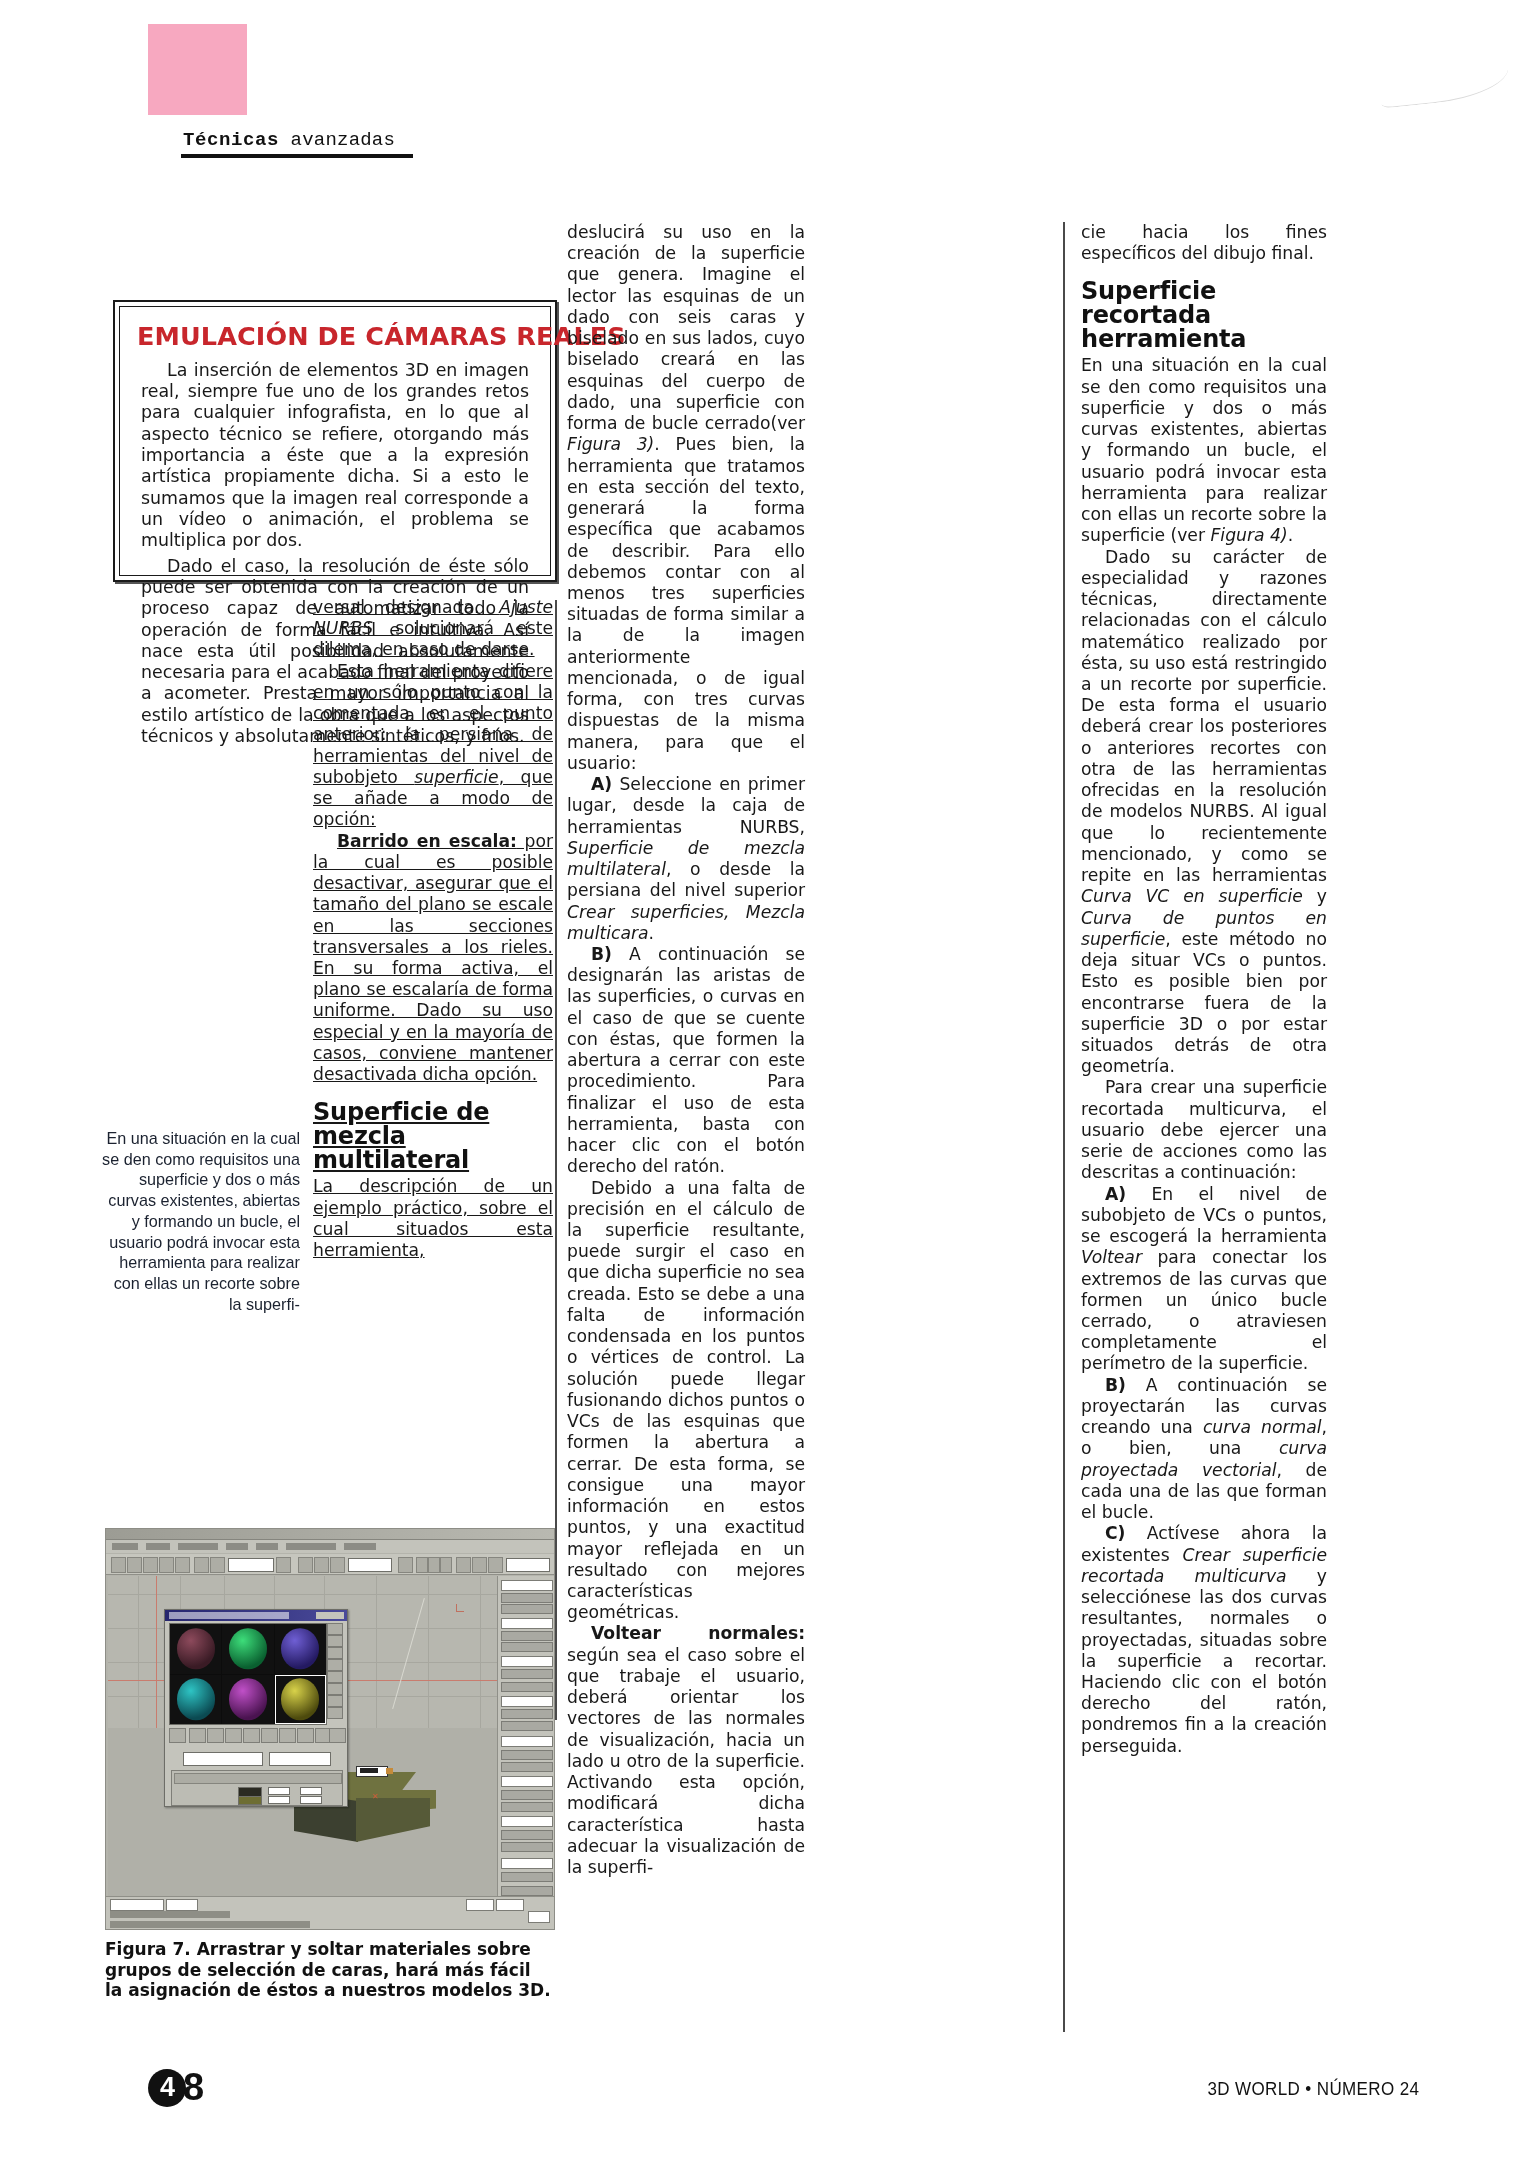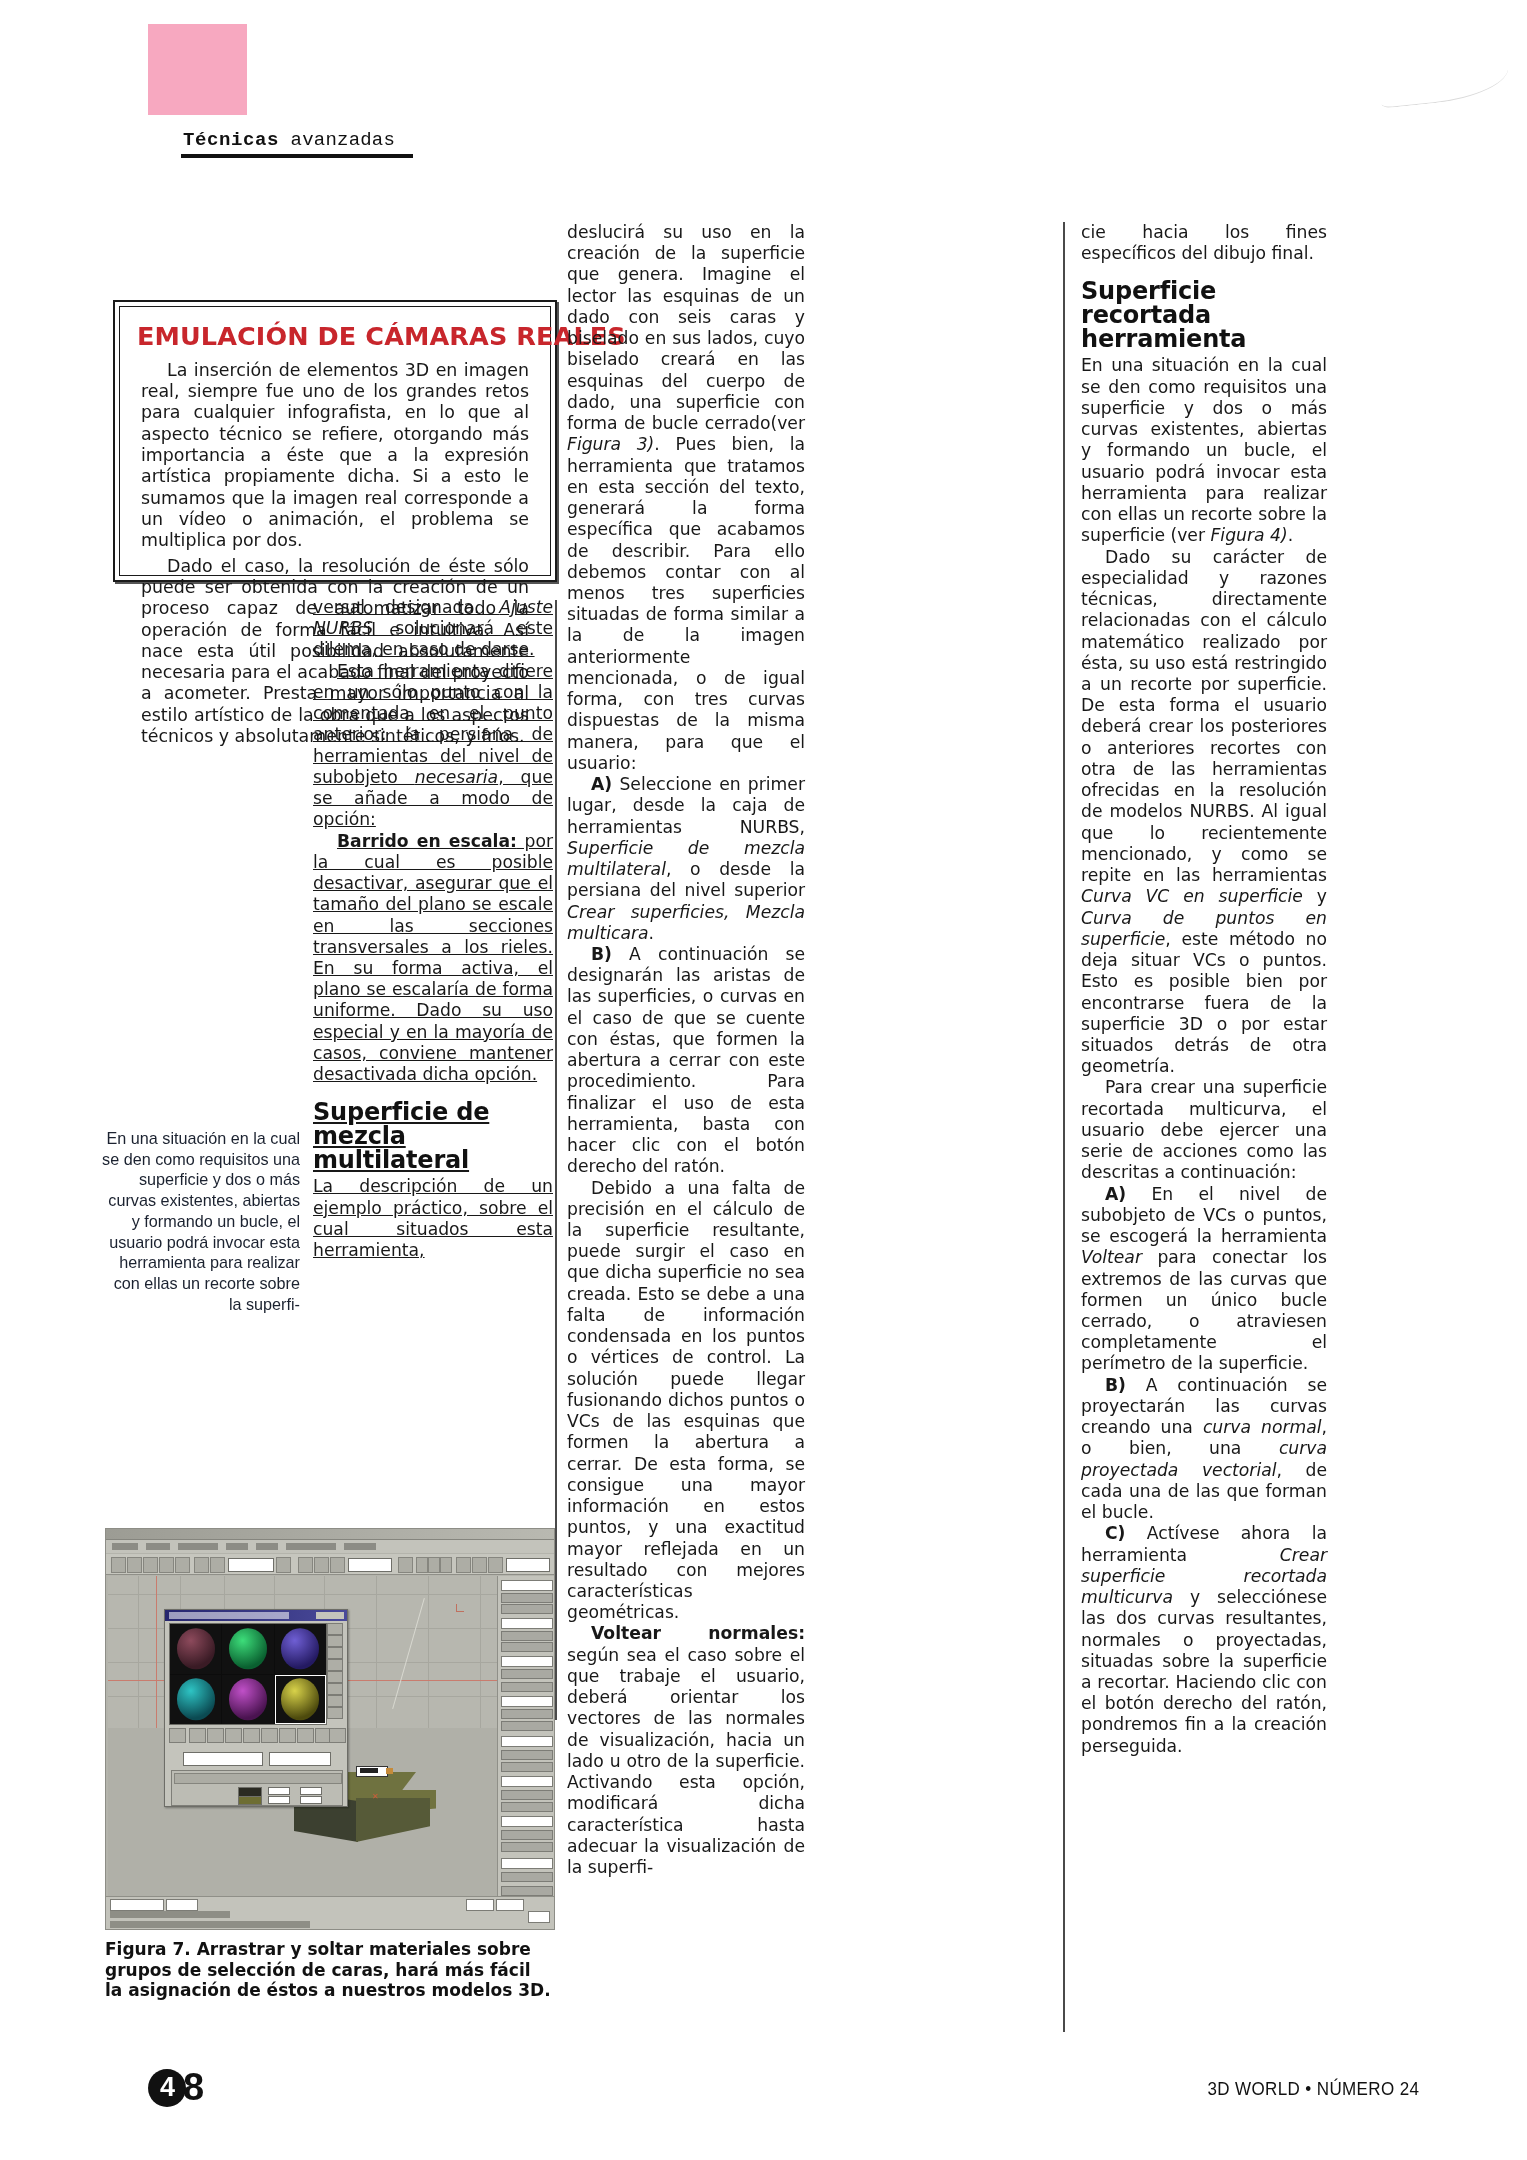--- a/index.html
+++ b/index.html
@@ -144,21 +144,21 @@
     </div>
   </div>
 
   <div class="vrule" id="vr1"></div>
   <div class="vrule" id="vr2"></div>
 
   <div class="pullquote">En una situación en la cual se den como requisitos una superficie y dos o más curvas existentes, abiertas y formando un bucle, el usuario podrá invocar esta herramienta para realizar con ellas un recorte sobre la superfi-</div>
 
   <div class="col" id="col1">
     <p class="noind">versal designada. <i>Ajuste NURBS</i> solucionará este dilema, en caso de darse.</p>
-    <p><span>Esta herramienta difiere en un sólo punto con la comentada en el punto anterior: la persiana de herramientas del nivel de subobjeto </span><i>necesaria</i><span>, que se añade a modo de opción:</span></p>
+    <p><span>Esta herramienta difiere en un sólo punto con la comentada en el punto anterior: la persiana de herramientas del nivel de subobjeto </span><i>superficie</i><span>, que se añade a modo de opción:</span></p>
     <p><b>Barrido en escala:</b><span> por la cual es posible desactivar, asegurar que el tamaño del plano se escale en las secciones transversales a los rieles. En su forma activa, el plano se escalaría de forma uniforme. Dado su uso especial y en la mayoría de casos, conviene mantener desactivada dicha opción.</span></p>
     <h3>Superficie de mezcla multilateral</h3>
     <p class="noind">La descripción de un ejemplo práctico, sobre el cual situados esta herramienta,</p>
   </div>
 
   <div class="col" id="col2">
     <p class="noind"><span>deslucirá su uso en la creación de la superficie que genera. Imagine el lector las esquinas de un dado con seis caras y biselado en sus lados, cuyo biselado creará en las esquinas del cuerpo de dado, una superficie con forma de bucle cerrado(ver </span><i>Figura 3)</i><span>. Pues bien, la herramienta que tratamos en esta sección del texto, generará la forma específica que acabamos de describir. Para ello debemos contar con al menos tres superficies situadas de forma similar a la de la imagen anteriormente mencionada, o de igual forma, con tres curvas dispuestas de la misma manera, para que el usuario:</span></p>
     <p><b>A)</b><span> Seleccione en primer lugar, desde la caja de herramientas NURBS, </span><i>Superficie de mezcla multilateral</i><span>, o desde la persiana del nivel superior </span><i>Crear superficies, Mezcla multicara</i><span>.</span></p>
     <p><b>B)</b><span> A continuación se designarán las aristas de las superficies, o curvas en el caso de que se cuente con éstas, que formen la abertura a cerrar con este procedimiento. Para finalizar el uso de esta herramienta, basta con hacer clic con el botón derecho del ratón.</span></p>
     <p>Debido a una falta de precisión en el cálculo de la superficie resultante, puede surgir el caso en que dicha superficie no sea creada. Esto se debe a una falta de información condensada en los puntos o vértices de control. La solución puede llegar fusionando dichos puntos o VCs de las esquinas que formen la abertura a cerrar. De esta forma, se consigue una mayor información en estos puntos, y una exactitud mayor reflejada en un resultado con mejores características geométricas.</p>
@@ -166,21 +166,21 @@
   </div>
 
   <div class="col" id="col3">
     <p class="noind">cie hacia los fines específicos del dibujo final.</p>
     <h3>Superficie recortada herramienta</h3>
     <p class="noind"><span>En una situación en la cual se den como requisitos una superficie y dos o más curvas existentes, abiertas y formando un bucle, el usuario podrá invocar esta herramienta para realizar con ellas un recorte sobre la superficie (ver </span><i>Figura 4)</i><span>.</span></p>
     <p><span>Dado su carácter de especialidad y razones técnicas, directamente relacionadas con el cálculo matemático realizado por ésta, su uso está restringido a un recorte por superficie. De esta forma el usuario deberá crear los posteriores o anteriores recortes con otra de las herramientas ofrecidas en la resolución de modelos NURBS. Al igual que lo recientemente mencionado, y como se repite en las herramientas </span><i>Curva VC en superficie</i><span> y </span><i>Curva de puntos en superficie</i><span>, este método no deja situar VCs o puntos. Esto es posible bien por encontrarse fuera de la superficie 3D o por estar situados detrás de otra geometría.</span></p>
     <p>Para crear una superficie recortada multicurva, el usuario debe ejercer una serie de acciones como las descritas a continuación:</p>
     <p><b>A)</b><span> En el nivel de subobjeto de VCs o puntos, se escogerá la herramienta </span><i>Voltear</i><span> para conectar los extremos de las curvas que formen un único bucle cerrado, o atraviesen completamente el perímetro de la superficie.</span></p>
     <p><b>B)</b><span> A continuación se proyectarán las curvas creando una </span><i>curva normal</i><span>, o bien, una </span><i>curva proyectada vectorial</i><span>, de cada una de las que forman el bucle.</span></p>
-    <p><b>C)</b><span> Actívese ahora la herramienta </span><i>Crear superficie recortada multicurva</i><span> y selecciónese las dos curvas resultantes, normales o proyectadas, situadas sobre la superficie a recortar. Haciendo clic con el botón derecho del ratón, pondremos fin a la creación perseguida.</span></p>
+    <p><b>C)</b><span> Actívese ahora la existentes </span><i>Crear superficie recortada multicurva</i><span> y selecciónese las dos curvas resultantes, normales o proyectadas, situadas sobre la superficie a recortar. Haciendo clic con el botón derecho del ratón, pondremos fin a la creación perseguida.</span></p>
   </div>
 
   <div class="figure">
     <div class="shot">
       <div class="titlebar"></div>
       <div class="menubar">
         <i class="mi" style="left:6px;width:26px;"></i>
         <i class="mi" style="left:40px;width:24px;"></i>
         <i class="mi" style="left:72px;width:40px;"></i>
         <i class="mi" style="left:120px;width:22px;"></i>

